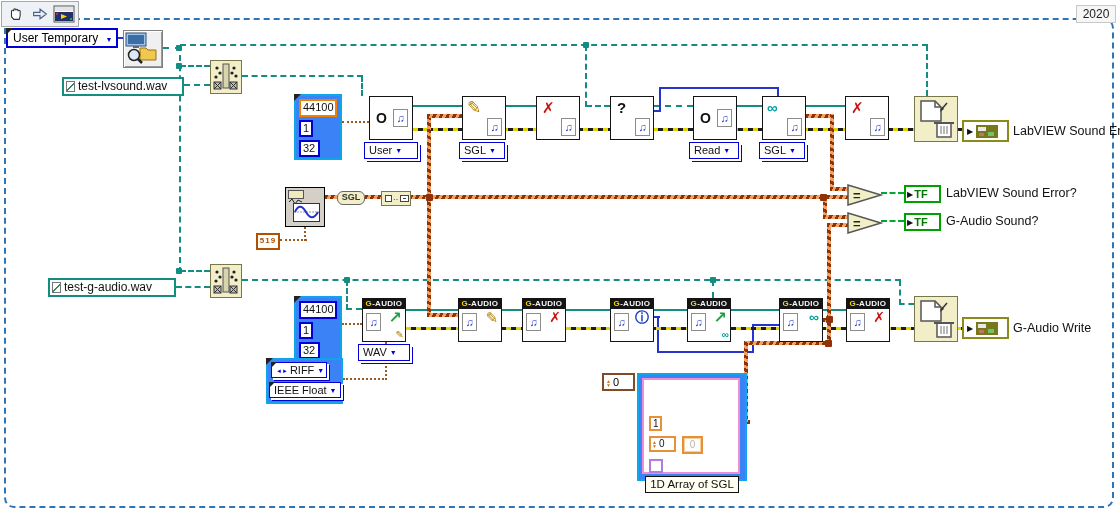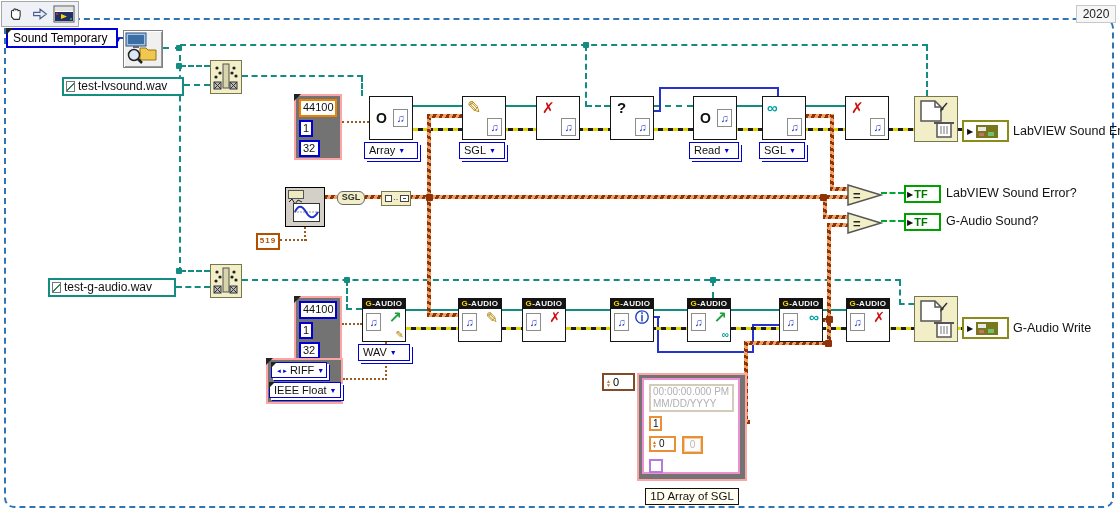--- a/index.html
+++ b/index.html
@@ -27,21 +27,21 @@
   .gbanner::first-letter{color:#FFD400}
   .fnote{position:absolute;width:15px;height:18px;background:#fff;border:1px solid #8c8c8c;color:#3040C0;font-size:11px;line-height:16px;text-align:center;font-weight:bold}
   .glyph{position:absolute;font-weight:bold;line-height:1}
   .beige{background:#F2EEC8;border:1px solid #77774a;z-index:5}
   .ring{background:#fff;border:1px solid #0000D6;box-shadow:2px 2px 0 0 #fff,3px 3px 0 0 #0000D6;z-index:6;font-size:11px;line-height:14px;padding:0 2px 0 4px;white-space:nowrap;color:#111}
   .ring .da{color:#0000D6;font-size:7px;margin-left:3px;vertical-align:1px}
   .ring .ra{color:#0000D6;font-size:6px;margin-right:2px;vertical-align:1px}
   .fold{width:0;height:0;border-top:7px solid #222;border-right:7px solid transparent;z-index:7}
   .pathc{background:#fff;border:2px solid #138D82;font-size:12px;line-height:14px;padding:0 3px 0 14px;z-index:4;white-space:nowrap;color:#111}
   .ptag{position:absolute;left:2px;top:2px;width:9px;height:11px;border:1px solid #777;background:linear-gradient(135deg,#fff 45%,#2E8B57 45%,#2E8B57 60%,#fff 60%)}
-  .cluster{background:#737373;border:2px solid #fca5a5;z-index:4}
+  .cluster{background:#3b82f6;border:2px solid #0ea5e9;z-index:4}
   .cbox{position:absolute;background:#fff;font-size:11px;line-height:13px;padding:0 2px;color:#111}
   .bor{border:2px solid #F08000}
   .bbl{border:2px solid #0000D6}
   .errind{width:47px;height:22px;background:#fff;border:2px solid #8B8B1A;z-index:5;display:flex;align-items:center;padding-left:2px}
   .errglyph{position:relative;width:22px;height:13px;background:#77771C;margin-left:2px}
   .errglyph i{position:absolute;display:block}
   .tfind{width:37px;height:18px;background:#fff;border:2px solid #00A000;z-index:5;display:flex;align-items:center;font-weight:bold;color:#007800;font-size:11px}
   .tri{font-size:8px;color:#111;margin:0 1px}
   .lbl{font-size:12.5px;color:#111;z-index:4;white-space:nowrap}
   .spin{color:#C87828;font-size:5px;line-height:4px;display:inline-block;vertical-align:middle;margin-right:2px}
@@ -157,21 +157,21 @@
   <div class="ab dott" style="left:176px;top:268px"></div>
   <div class="ab dott" style="left:583px;top:42px"></div>
   <div class="ab dott" style="left:344px;top:277px"></div>
   <div class="ab dott" style="left:710px;top:277px"></div>
   <div class="ab dota" style="left:426px;top:194px"></div>
   <div class="ab dota" style="left:820px;top:194px"></div>
   <div class="ab dota" style="left:826px;top:316px"></div>
   <div class="ab dota" style="left:825px;top:340px"></div>
 
   <div class="ab" style="left:6px;top:28px;width:112px;height:20px;background:#fff;border:2px solid #0000D6;z-index:4;font-size:12px;line-height:16px;padding-left:5px;white-space:nowrap">
-    <span>Sound Temporary</span>
+    <span>User Temporary</span>
     <span class="da" style="color:#0000D6;font-size:7px;margin-left:4px">▼</span>
     <div class="ab fold" style="left:-2px;top:-2px"></div>
   </div>
 
   <div class="ab" style="left:123px;top:30px;width:40px;height:38px;background:#F0F0F0;border:1px solid #808080;box-shadow:inset 1px 1px 0 #fff,inset -1px -1px 0 #999;z-index:4">
     <svg width="36" height="34" viewBox="0 0 36 34">
       <rect x="2" y="2" width="20" height="13" fill="#9FC4E8" stroke="#33507A"></rect>
       <rect x="4" y="4" width="16" height="9" fill="#3A6EA5"></rect>
       <rect x="9" y="15" width="6" height="2" fill="#667"></rect>
       <path d="M16,17 h6 l2,2 h8 v10 h-16 z" fill="#F0C850" stroke="#9A7010"></path>
@@ -276,21 +276,21 @@
     <span class="ab" style="left:18px;top:3px;width:9px;height:7px;border:1px solid #444;background:#fff">
         <i style="position:absolute;left:2px;top:2px;width:3px;height:1px;background:#444"></i>
       </span>
   </div>
 
   <div class="ab snode" style="left:369px;top:96px">
     <span class="glyph" style="left:6px;top:14px;font-size:14px;color:#111">O</span>
     <span class="fnote" style="right:4px;top:12px">♫</span>
   </div>
   <div class="ab ring" style="left:364px;top:142px;width:54px;height:17px">
-    <span>Array</span><span class="da">▼</span>
+    <span>User</span><span class="da">▼</span>
   </div>
 
   <div class="ab snode" style="left:462px;top:96px">
     <span class="glyph" style="left:4px;top:2px;font-size:17px;color:#B08000">✎</span>
     <span class="fnote" style="right:3px;bottom:3px">♫</span>
   </div>
   <div class="ab ring" style="left:459px;top:142px;width:46px;height:17px">
     <span>SGL</span><span class="da">▼</span>
   </div>
 
@@ -440,27 +440,23 @@
     </span>
   </div>
   <div class="ab lbl" style="left:1013px;top:321px">G-Audio Write</div>
 
   <div class="ab" style="left:602px;top:373px;width:33px;height:18px;background:#fff;border:2px solid #804C28;z-index:5;font-size:11px;line-height:14px;padding-left:2px">
     <span class="spin"><span>▲</span><br><span>▼</span></span><span>0</span>
   </div>
 
   <div class="ab cluster" style="left:637px;top:373px;width:110px;height:108px;z-index:4">
     <div class="ab" style="left:3px;top:3px;width:98px;height:96px;border:2px solid #EE8FD2;background:#fff">
-      <div class="ab" style="left:5px;top:4px;width:85px;height:28px;border:2px solid #D4CBB8;color:#B0B0B0;font-size:10px;line-height:12px;padding:0 2px;white-space:nowrap;overflow:hidden">
-        <span>00:00:00.000 PM</span><br>
-        <span>MM/DD/YYYY</span>
-      </div>
       <div class="ab" style="left:5px;top:36px;width:13px;height:15px;border:2px solid #E89038;font-size:10px;line-height:11px;padding-left:2px;color:#111">1</div>
       <div class="ab" style="left:5px;top:56px;width:27px;height:16px;border:2px solid #E89038;font-size:10px;line-height:12px;padding-left:1px;color:#111">
         <span class="spin"><span>▲</span><br><span>▼</span></span><span>0</span>
       </div>
       <div class="ab" style="left:38px;top:56px;width:21px;height:18px;border:2px solid #E89038;box-shadow:inset 0 0 0 1px #F6CFA0;font-size:10px;line-height:14px;text-align:center;color:#B8B8B8;background:#FCFCFC">0</div>
       <div class="ab" style="left:5px;top:79px;width:14px;height:14px;border:2px solid #B57BDC;background:#fff"></div>
     </div>
   </div>
-  <div class="ab" style="left:645px;top:488px;width:94px;height:17px;border:1px solid #111;background:#FFFEF0;z-index:4;font-size:11.5px;line-height:15px;text-align:center;color:#111">1D Array of SGL</div>
+  <div class="ab" style="left:645px;top:476px;width:94px;height:17px;border:1px solid #111;background:#FFFEF0;z-index:4;font-size:11.5px;line-height:15px;text-align:center;color:#111">1D Array of SGL</div>
 
 </div>
 
 </body></html>

